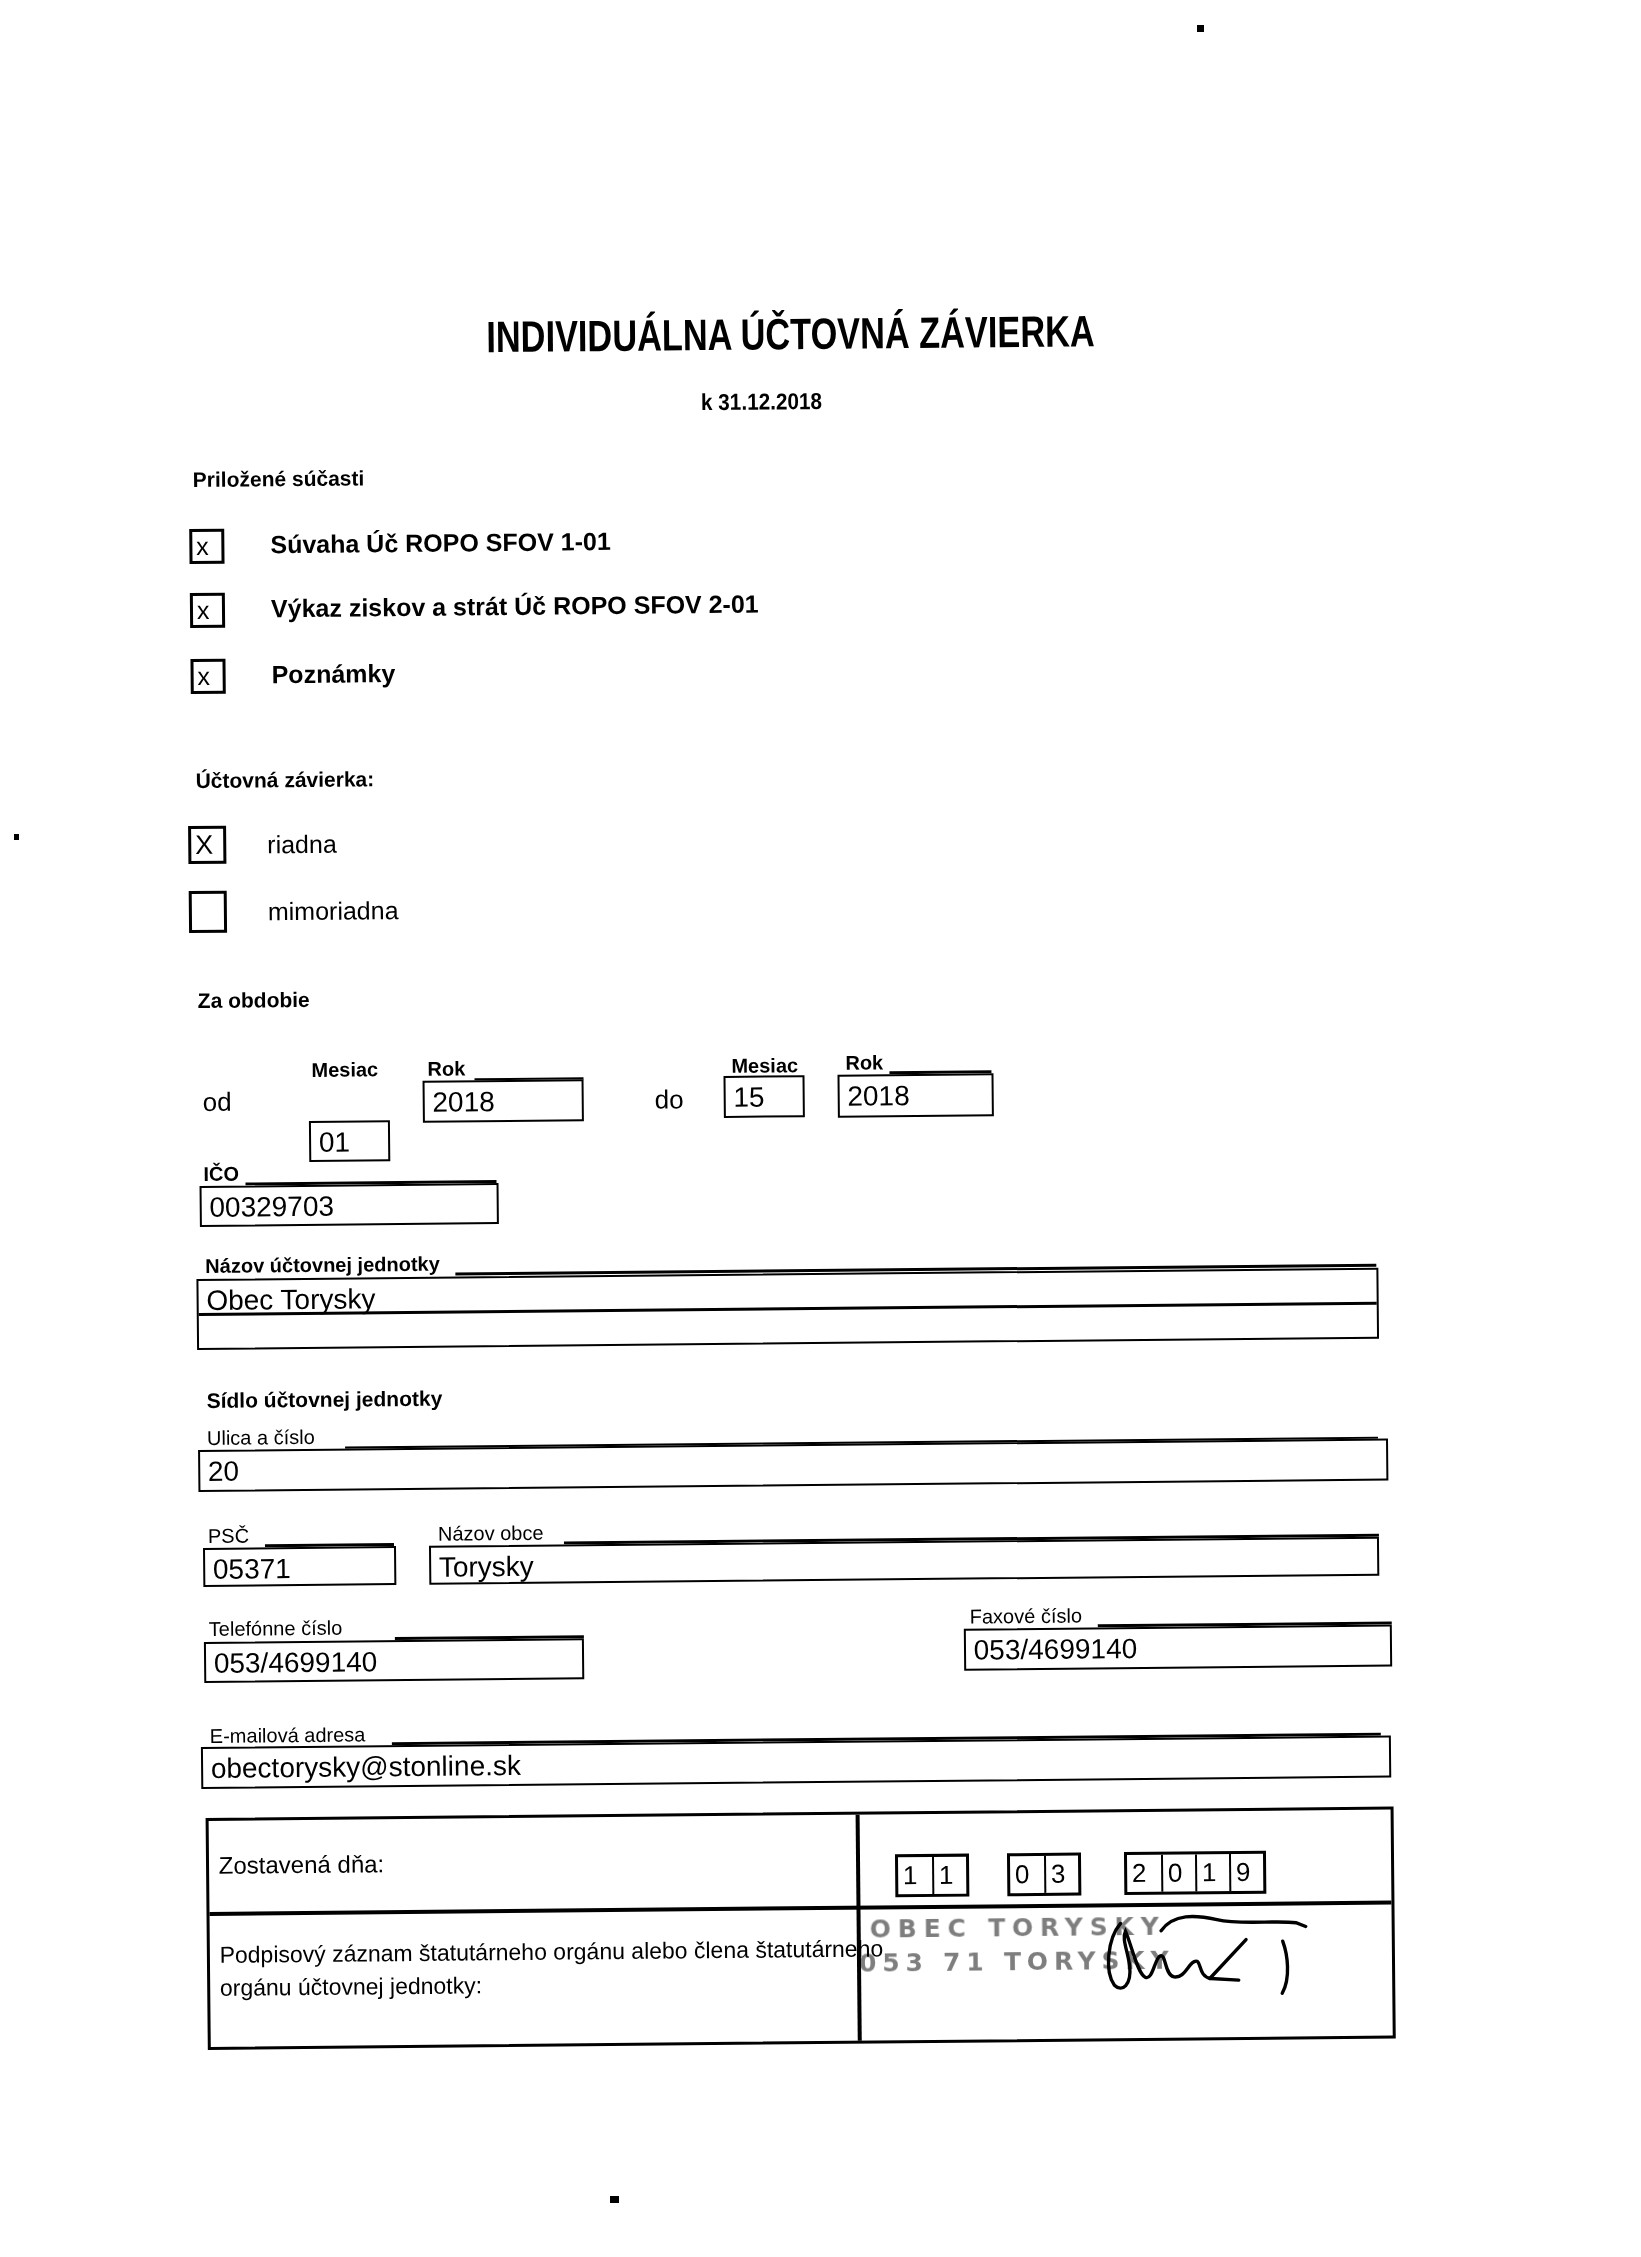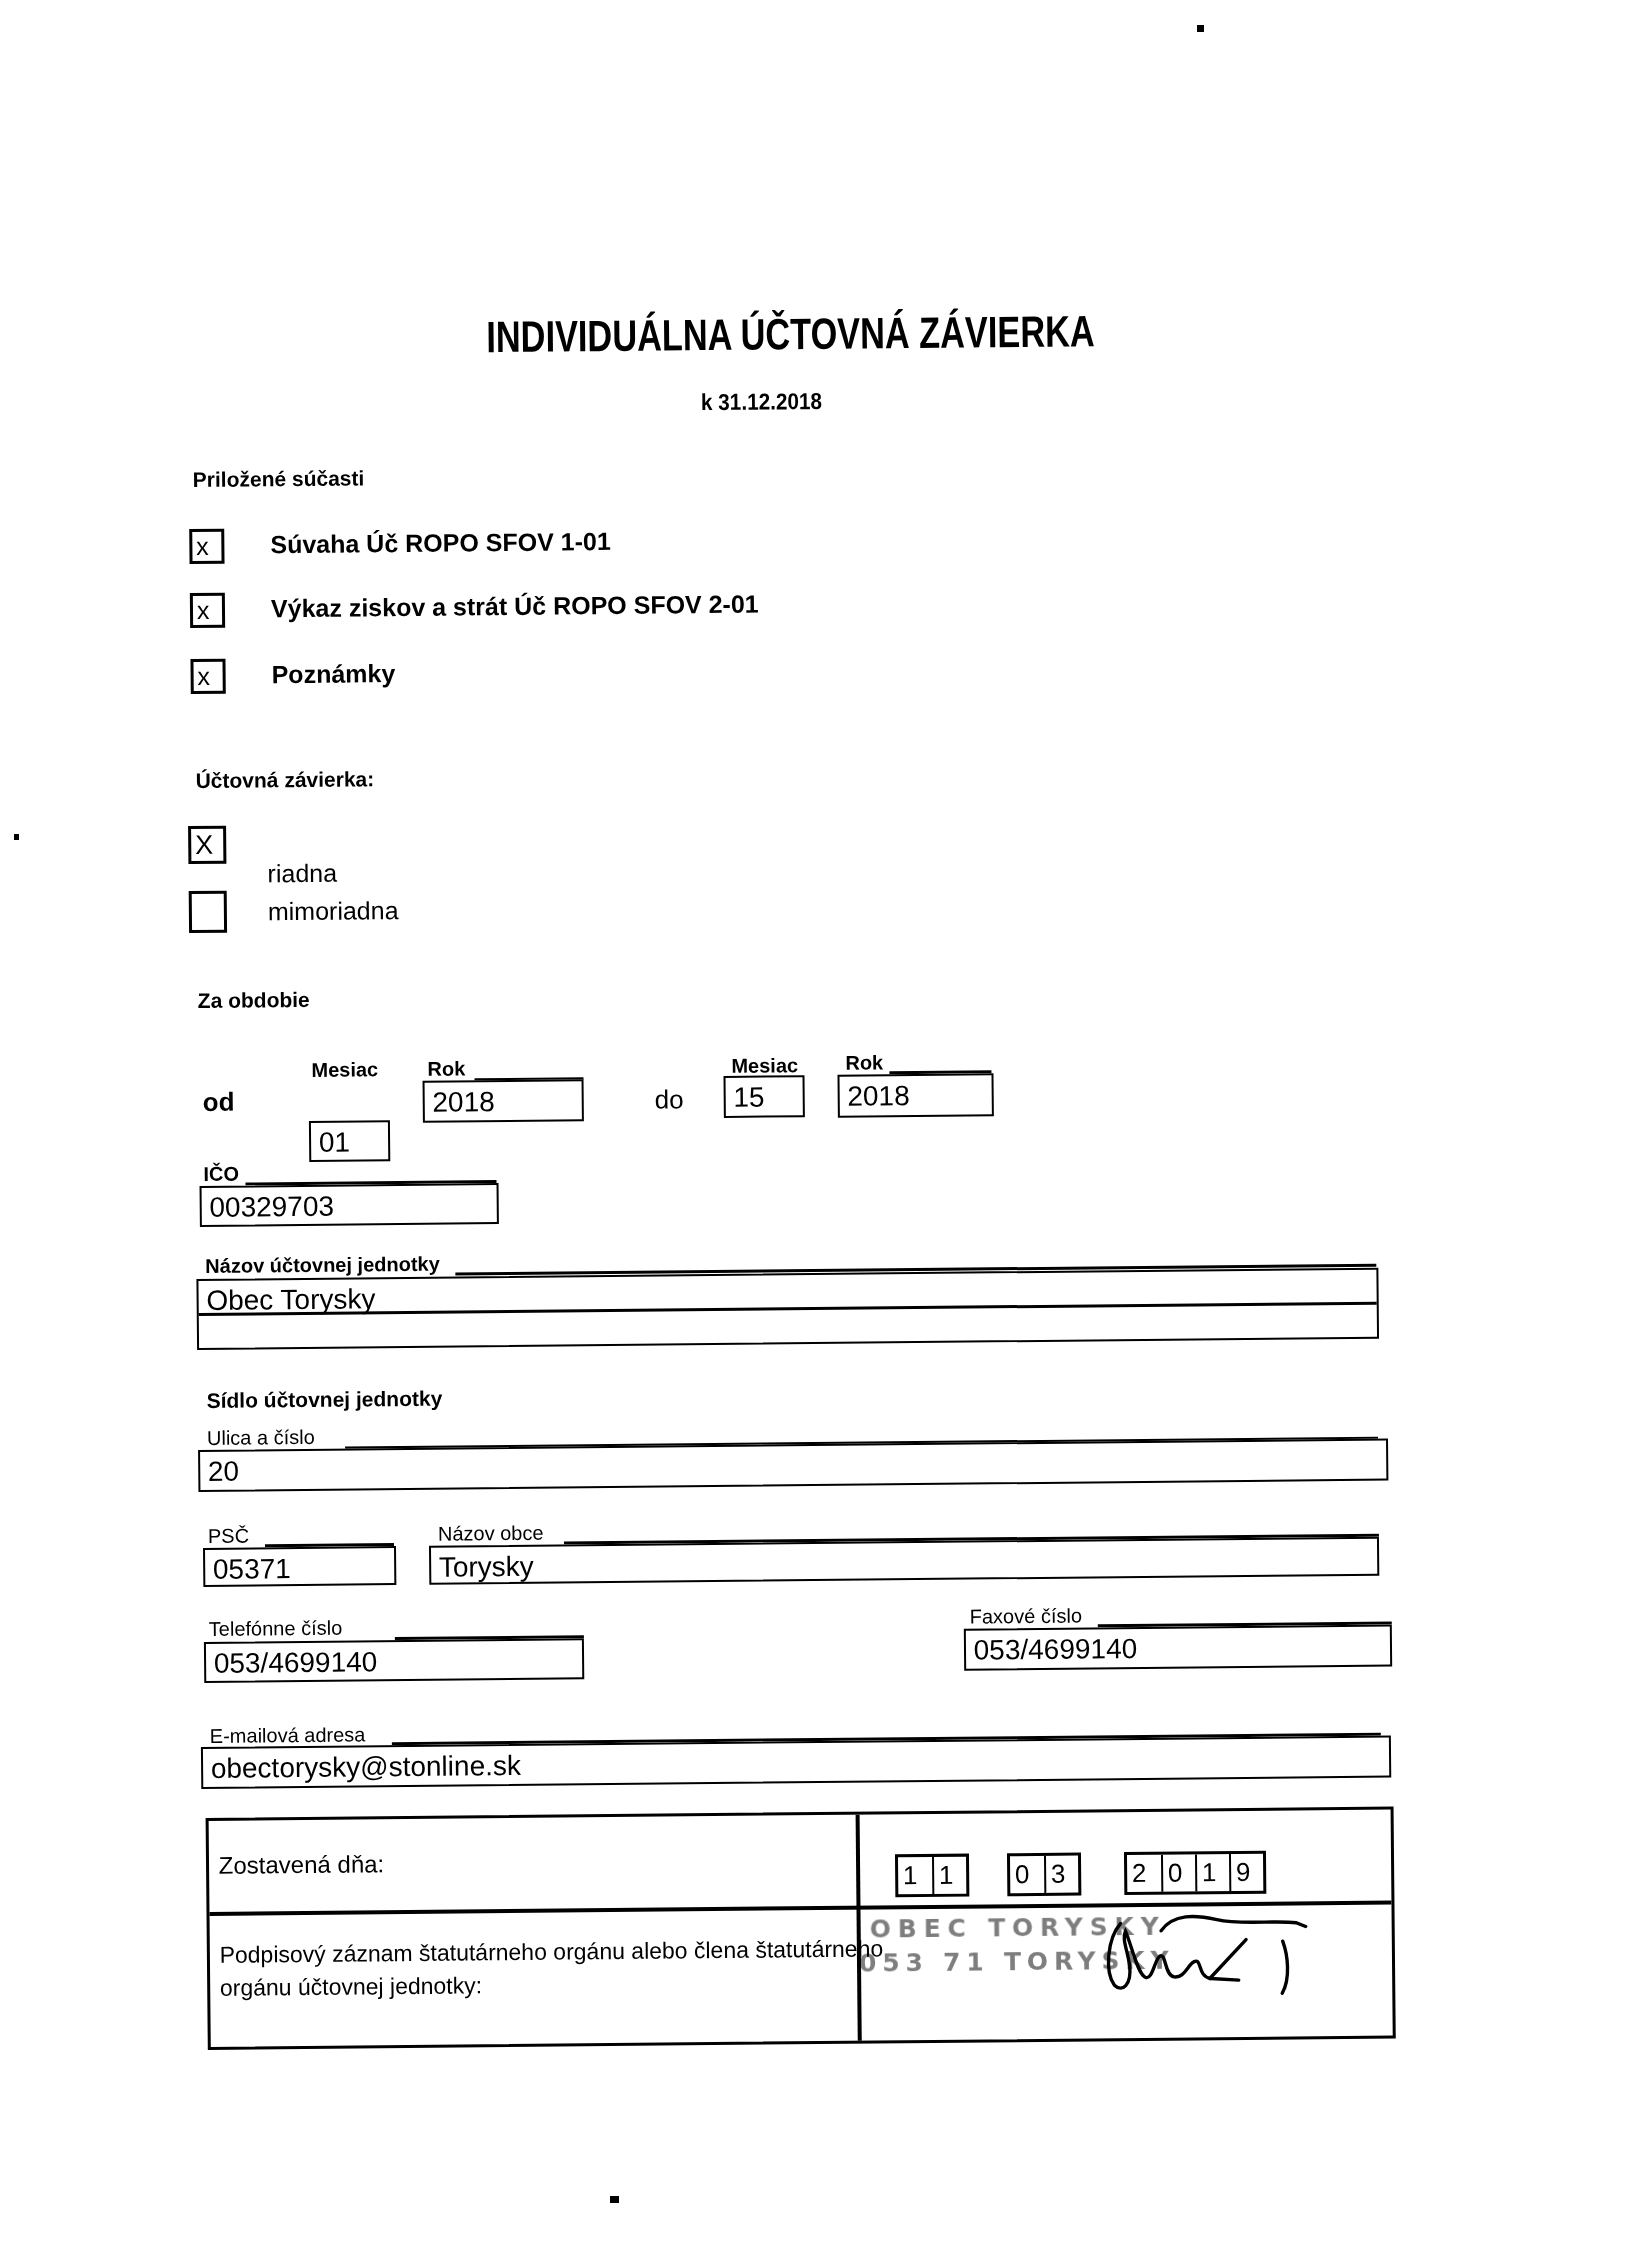--- a/index.html
+++ b/index.html
@@ -85,34 +85,34 @@
     <div class="cb" style="left:195px;top:653px;width:29px;height:29px;">
       <span class="mark">x</span>
     </div>
     <div class="abs cb-label" style="left:276px;top:655px;">Poznámky</div>
 
     <div class="abs h-label" style="left:199px;top:763px;">Účtovná závierka:</div>
 
     <div class="cb" style="left:191px;top:820px;width:32px;height:32px;">
       <span class="mark" style="font-size:27px;padding-bottom:2.9px;">X</span>
     </div>
-    <div class="abs opt-label" style="left:270px;top:825px;margin-top:29px;">riadna</div>
+    <div class="abs opt-label" style="left:270px;top:825px;">riadna</div>
 
     <div class="cb" style="left:191px;top:885px;width:32px;height:36px;">
       <span class="mark"></span>
     </div>
     <div class="abs opt-label" style="left:270px;top:892px;">mimoriadna</div>
 
     <div class="abs h-label" style="left:199px;top:983px;">Za obdobie</div>
 
     <div class="abs s-label" style="left:312px;top:1054px;">Mesiac</div>
     <div class="abs s-label" style="left:428px;top:1054px;">Rok</div>
     <div class="uline" style="left:475px;top:1075px;width:109px;"></div>
 
-    <div class="abs odo" style="left:203px;top:1081px;font-weight:bold;">od</div>
+    <div class="abs odo" style="left:203px;top:1081px;">od</div>
     <div class="fbox" style="left:309px;top:1077px;width:81px;height:41px;margin-top:39px;">
       <div class="val">01</div>
     </div>
     <div class="fbox" style="left:423px;top:1077px;width:161px;height:42px;">
       <div class="val">2018</div>
     </div>
 
     <div class="abs odo" style="left:655px;top:1083px;">do</div>
     <div class="abs s-label" style="left:732px;top:1054px;">Mesiac</div>
     <div class="fbox" style="left:724px;top:1075px;width:81px;height:42px;">

